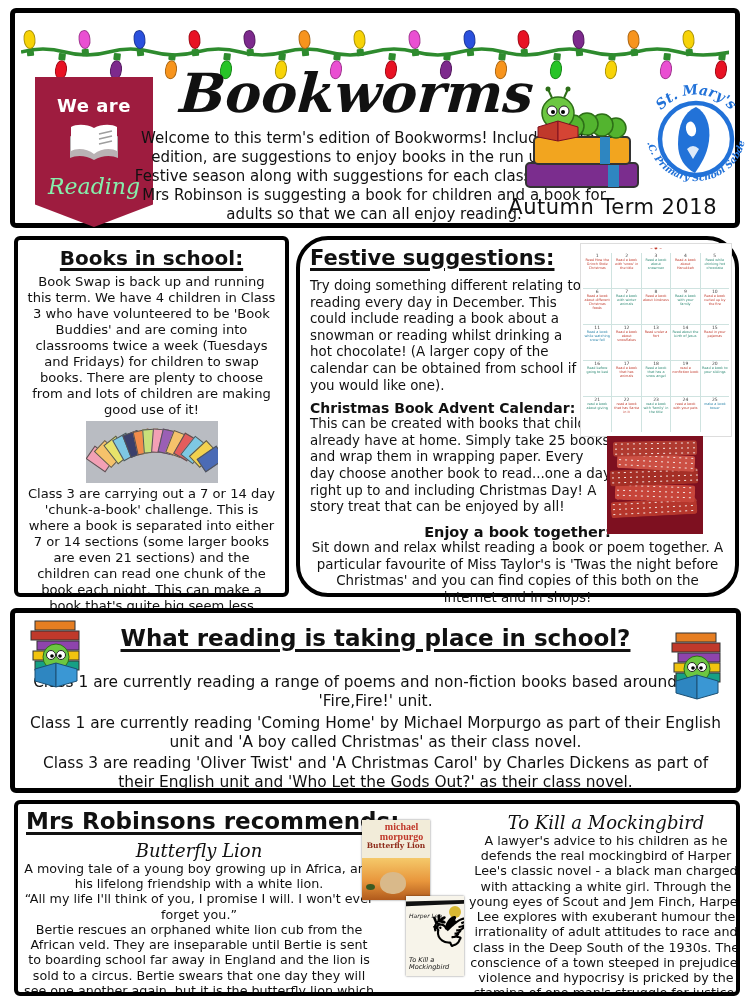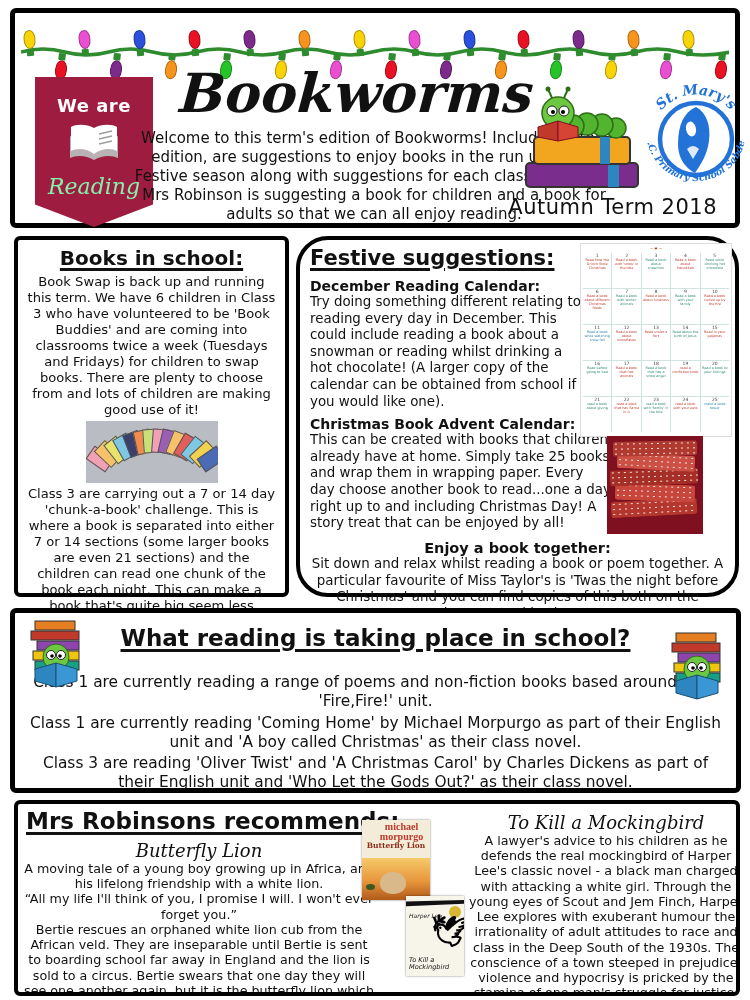--- a/index.html
+++ b/index.html
@@ -276,21 +276,21 @@
       <text font-size="9.5" font-weight="bold" font-style="italic" fill="#2272d8" font-family="DejaVu Serif,serif">
         <textPath href="#arcBot" startOffset="50%" text-anchor="middle">R.C. Primary School Sabden</textPath>
       </text>
     </svg>
 
     <div id="term-label">Autumn Term  2018</div>
   </div>
 
   <div class="box" id="books-box">
     <h2 class="h-underline">Books in school:</h2>
-    <p>Book Swap is back up and running this term. We have 6 children in Class 3 who have volunteered to be 'Book Buddies' and are coming into classrooms twice a week (Tuesdays and Fridays) for children to swap books. There are plenty to choose from and lots of children are making good use of it!</p>
+    <p>Book Swap is back up and running this term. We have 4 children in Class 3 who have volunteered to be 'Book Buddies' and are coming into classrooms twice a week (Tuesdays and Fridays) for children to swap books. There are plenty to choose from and lots of children are making good use of it!</p>
     <div id="bookswap-photo">
         <div class="fan" style="background: rgb(242, 160, 181); left: 6px; top: 26px; transform: rotate(-55deg);"></div>
         <div class="fan" style="background: rgb(245, 194, 107); left: 14.6px; top: 21.6923px; transform: rotate(-46.5deg);"></div>
         <div class="fan" style="background: rgb(232, 227, 106); left: 23.2px; top: 17.635px; transform: rotate(-38deg);"></div>
         <div class="fan" style="background: rgb(126, 200, 227); left: 31.8px; top: 14.0638px; transform: rotate(-29.5deg);"></div>
         <div class="fan" style="background: rgb(59, 63, 107); left: 40.4px; top: 11.1863px; transform: rotate(-21deg);"></div>
         <div class="fan" style="background: rgb(242, 139, 75); left: 49px; top: 9.16971px; transform: rotate(-12.5deg);"></div>
         <div class="fan" style="background: rgb(200, 224, 122); left: 57.6px; top: 8.13124px; transform: rotate(-4deg);"></div>
         <div class="fan" style="background: rgb(242, 160, 181); left: 66.2px; top: 8.13124px; transform: rotate(4.5deg);"></div>
         <div class="fan" style="background: rgb(154, 95, 181); left: 74.8px; top: 9.16971px; transform: rotate(13deg);"></div>
@@ -405,21 +405,20 @@
             <div class="cal-num">24</div>
             <div class="cal-txt" style="color: rgb(192, 57, 43);">read a book with your pets</div>
           </div>
           <div class="cal-cell">
             <div class="cal-num">25</div>
             <div class="cal-txt" style="color: rgb(46, 134, 171);">make a book tower</div>
           </div>
         </div>
     </div>
 
-    <p class="fest-title">December Reading Calendar:</p>
     <p class="fest-body" id="dec-para">Try doing something different relating to reading every day in December. This could include reading a book about a snowman or reading whilst drinking a hot chocolate! (A larger copy of the calendar can be obtained from school if you would like one).</p>
 
     <p class="fest-title" id="advent-title">Christmas Book Advent Calendar:</p>
     <p class="fest-body" id="advent-para">This can be created with books that children already have at home. Simply take 25 books and wrap them in wrapping paper. Every day choose another book to read...one a day right up to and including Christmas Day! A story treat that can be enjoyed by all!</p>
 
     <div id="wrapped-photo">
         <div class="pkg" style="left: 4px; top: 64px; width: 86px; height: 16px; transform: rotate(-3deg); background: radial-gradient(rgb(243, 227, 224) 0.6px, transparent 0.7px) 0% 0% / 6px 5px rgb(181, 54, 44);"></div>
         <div class="pkg" style="left: 8px; top: 48px; width: 80px; height: 17px; transform: rotate(2deg); background: radial-gradient(rgb(243, 227, 224) 0.6px, transparent 0.7px) 0% 0% / 6px 5px rgb(199, 69, 58);"></div>
         <div class="pkg" style="left: 3px; top: 33px; width: 88px; height: 16px; transform: rotate(-2deg); background: radial-gradient(rgb(243, 227, 224) 0.6px, transparent 0.7px) 0% 0% / 6px 5px rgb(165, 47, 38);"></div>
         <div class="pkg" style="left: 10px; top: 18px; width: 78px; height: 16px; transform: rotate(3deg); background: radial-gradient(rgb(243, 227, 224) 0.6px, transparent 0.7px) 0% 0% / 6px 5px rgb(204, 80, 68);"></div>

